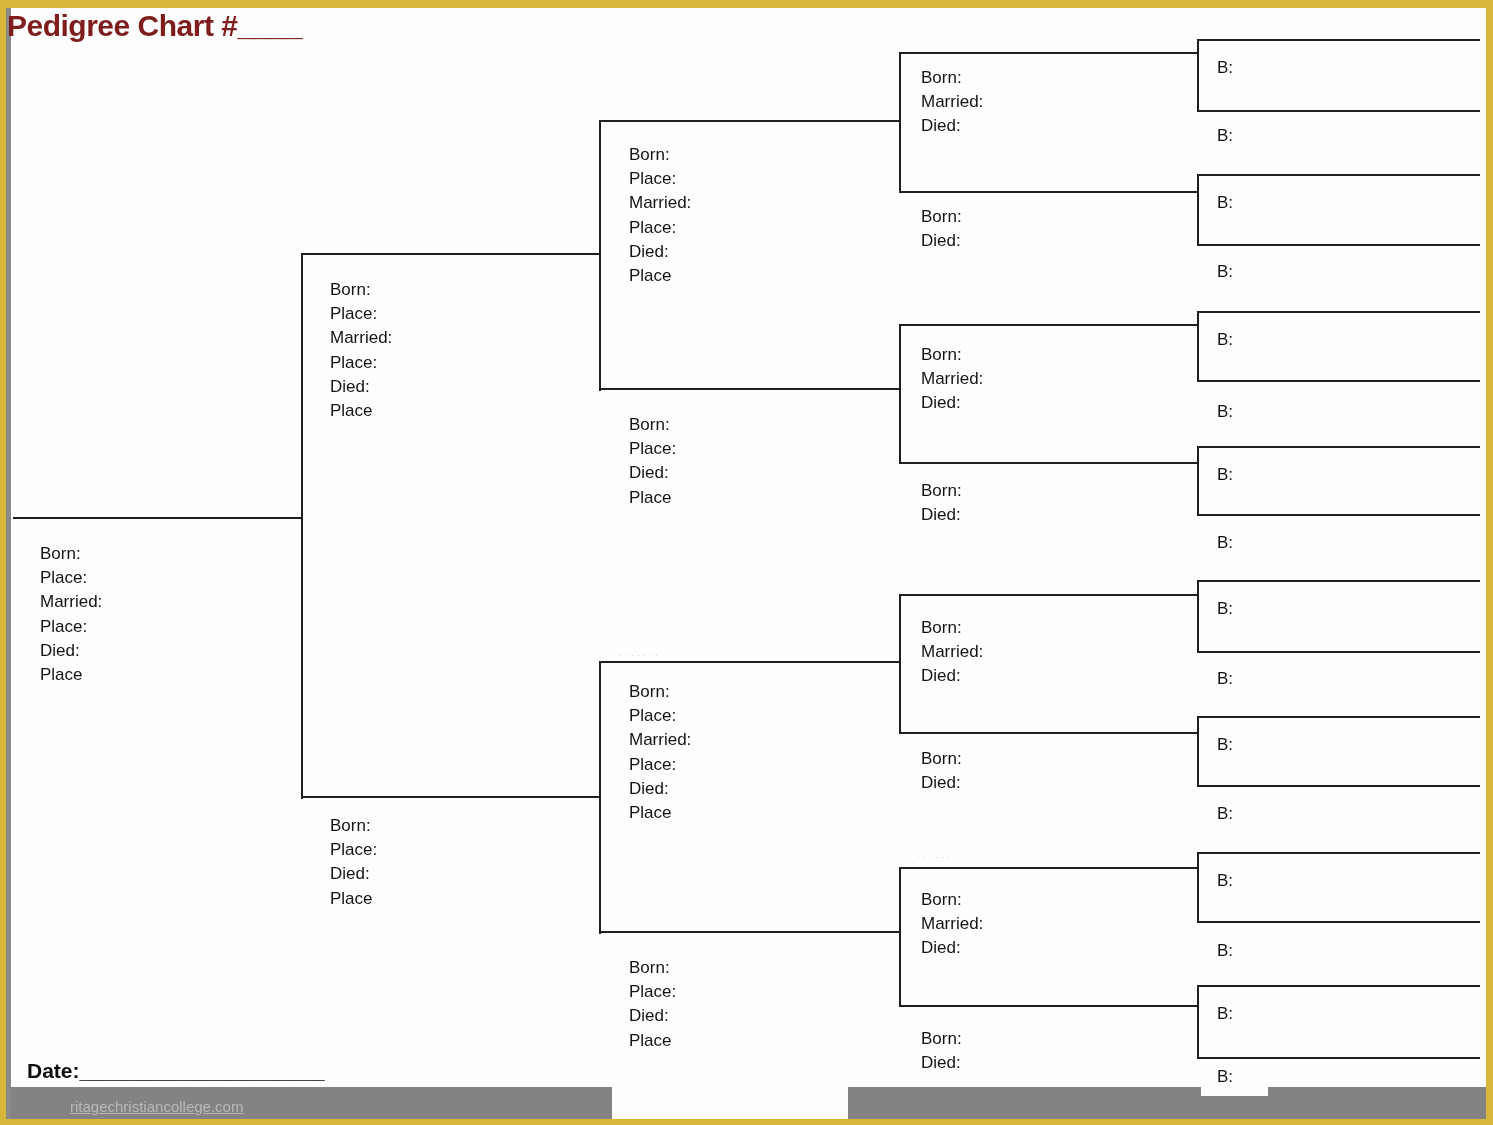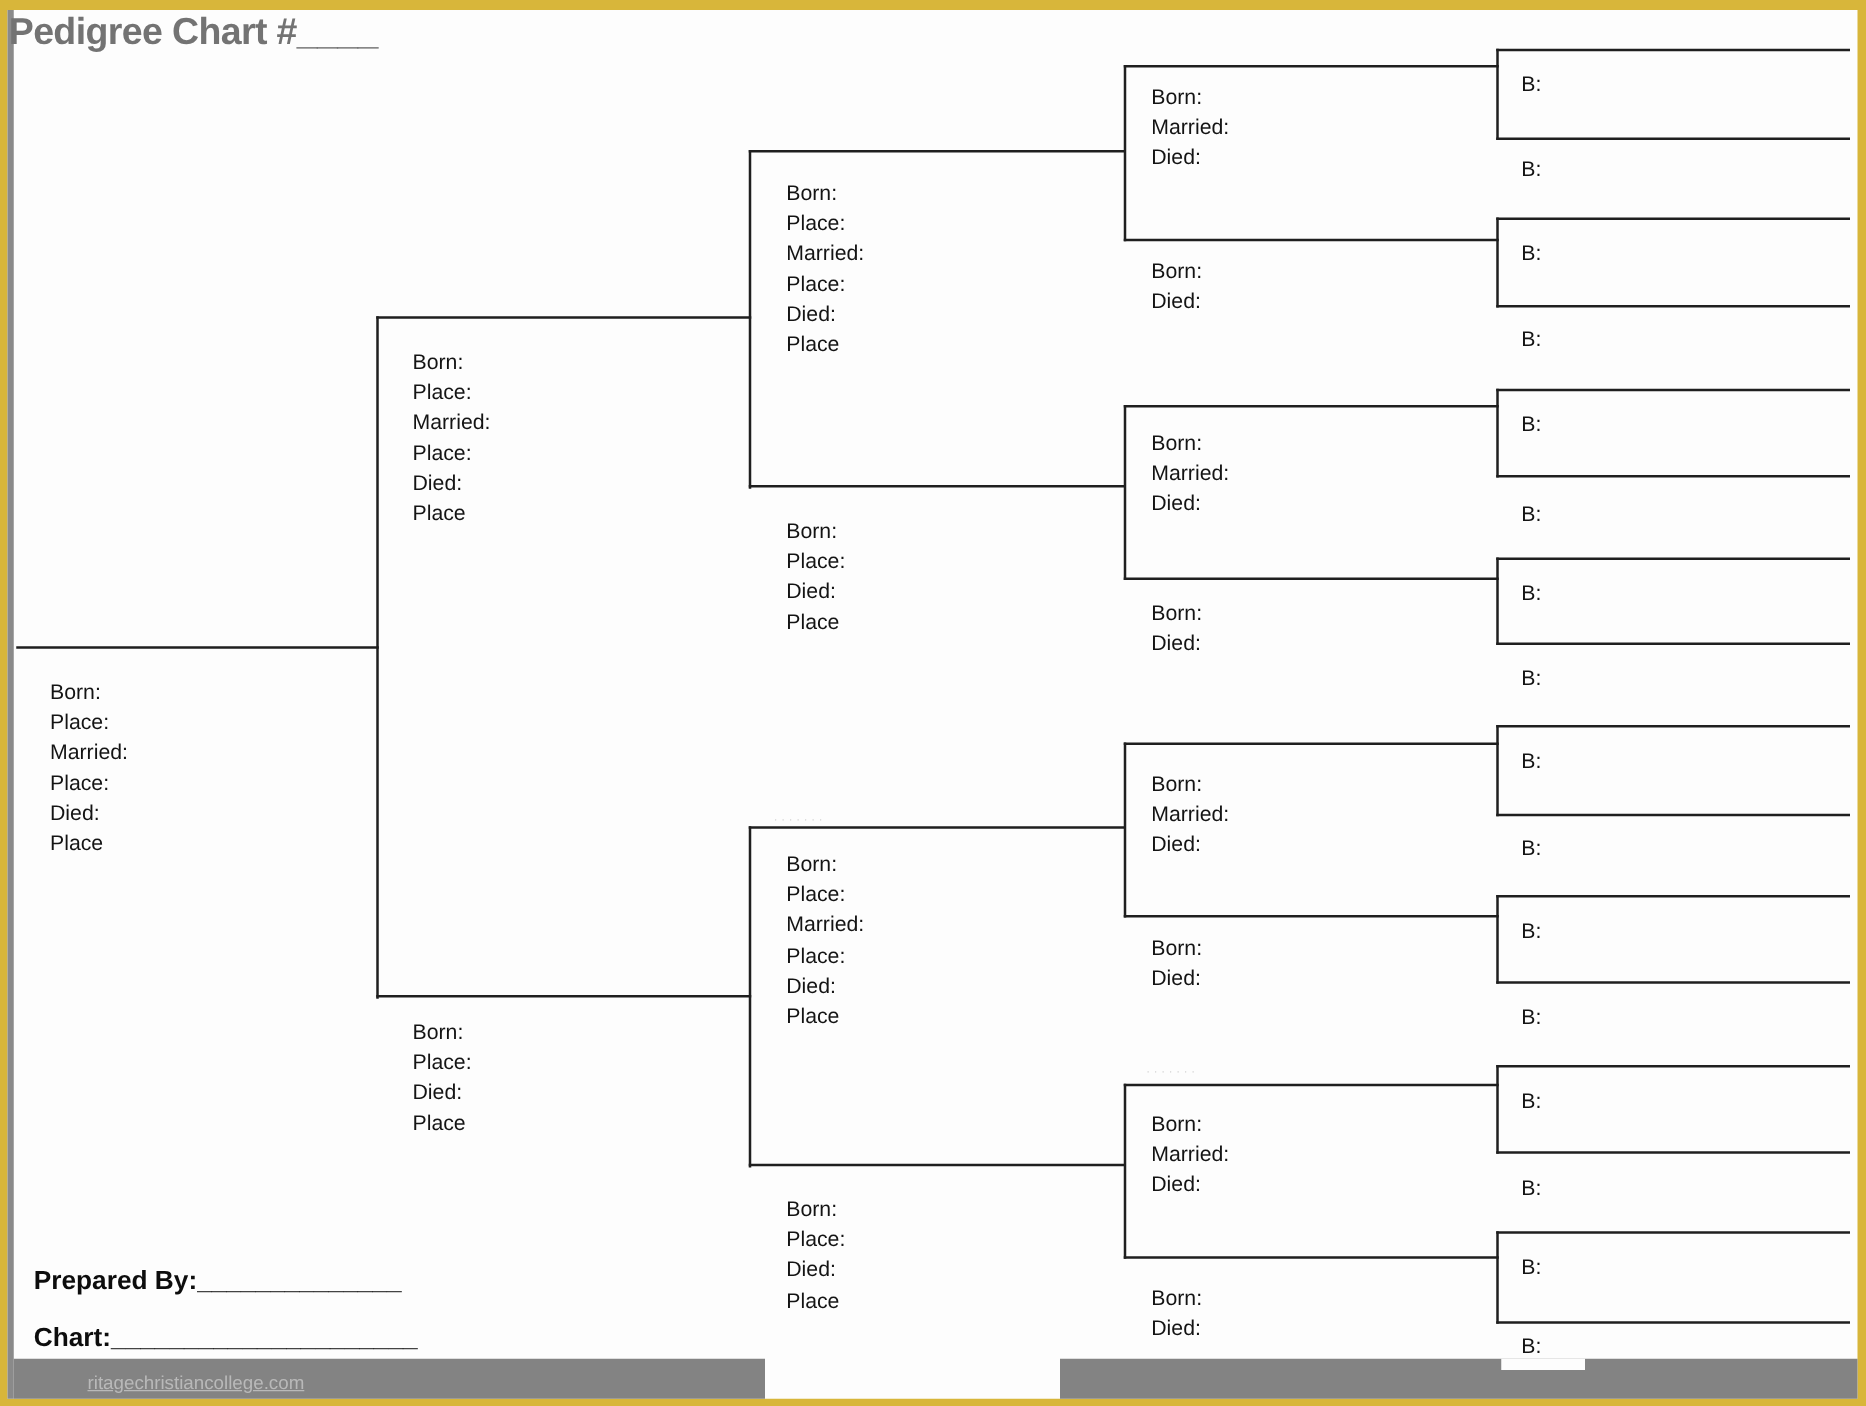--- a/index.html
+++ b/index.html
@@ -10,21 +10,21 @@
   .abs{position:absolute;}
   .fill-yellow{background:var(--yellow,#d8b63a);}
   .fill-edge{background:var(--edge,#8a8a8a);}
   .fill-bar{background:var(--bar,#838383);}
   .fill-page{background:#fdfdfd;}
   .hline{position:absolute;height:2px;background:var(--line,#1f1f1f);}
   .vline{position:absolute;width:2px;background:var(--line,#1f1f1f);}
   .bracket{position:absolute;border:2px solid var(--line,#1f1f1f);border-right:none;background:transparent;}
   .title{
     position:absolute;left:7px;top:9px;font-size:30px;font-weight:bold;
-    letter-spacing:-0.5px;color:#737373;white-space:nowrap;
+    letter-spacing:-0.5px;color:#7f1d1d;white-space:nowrap;
   }
   .tb{position:absolute;font-size:17px;line-height:24.2px;white-space:nowrap;}
   .blabel{position:absolute;left:1217px;font-size:17px;white-space:nowrap;}
   .footer-row{position:absolute;font-size:21px;font-weight:bold;color:#0d0d0d;white-space:nowrap;}
   .footer-row .blank{font-weight:bold;letter-spacing:0;}
   .watermark{
     position:absolute;font-size:15px;color:var(--wm,#b9b9b9);
     text-decoration:underline;white-space:nowrap;font-weight:normal;
   }
   .artifact{position:absolute;font-size:9px;color:#cfcfcf;letter-spacing:3px;white-space:nowrap;}
@@ -172,21 +172,18 @@
   <div class="blabel" style="top:402px">B:</div>
   <div class="blabel" style="top:533px">B:</div>
   <div class="blabel" style="top:669px">B:</div>
   <div class="blabel" style="top:804px">B:</div>
   <div class="blabel" style="top:941px">B:</div>
   <div class="blabel" style="top:1067px">B:</div>
 
   <div class="artifact" style="left:619px;top:650px">·······</div>
   <div class="artifact" style="left:917px;top:852px">·······</div>
 
-  <div class="footer-row" style="left:27px;top:1013px">
-    <span>Prepared By:</span><span class="blank">______________</span>
-  </div>
   <div class="footer-row" style="left:27px;top:1059px">
-    <span>Chart:</span><span class="blank">_____________________</span>
+    <span>Date:</span><span class="blank">_____________________</span>
   </div>
   <div class="watermark" style="left:70px;top:1098px">ritagechristiancollege.com</div>
 
 </div>
 
 </body></html>

